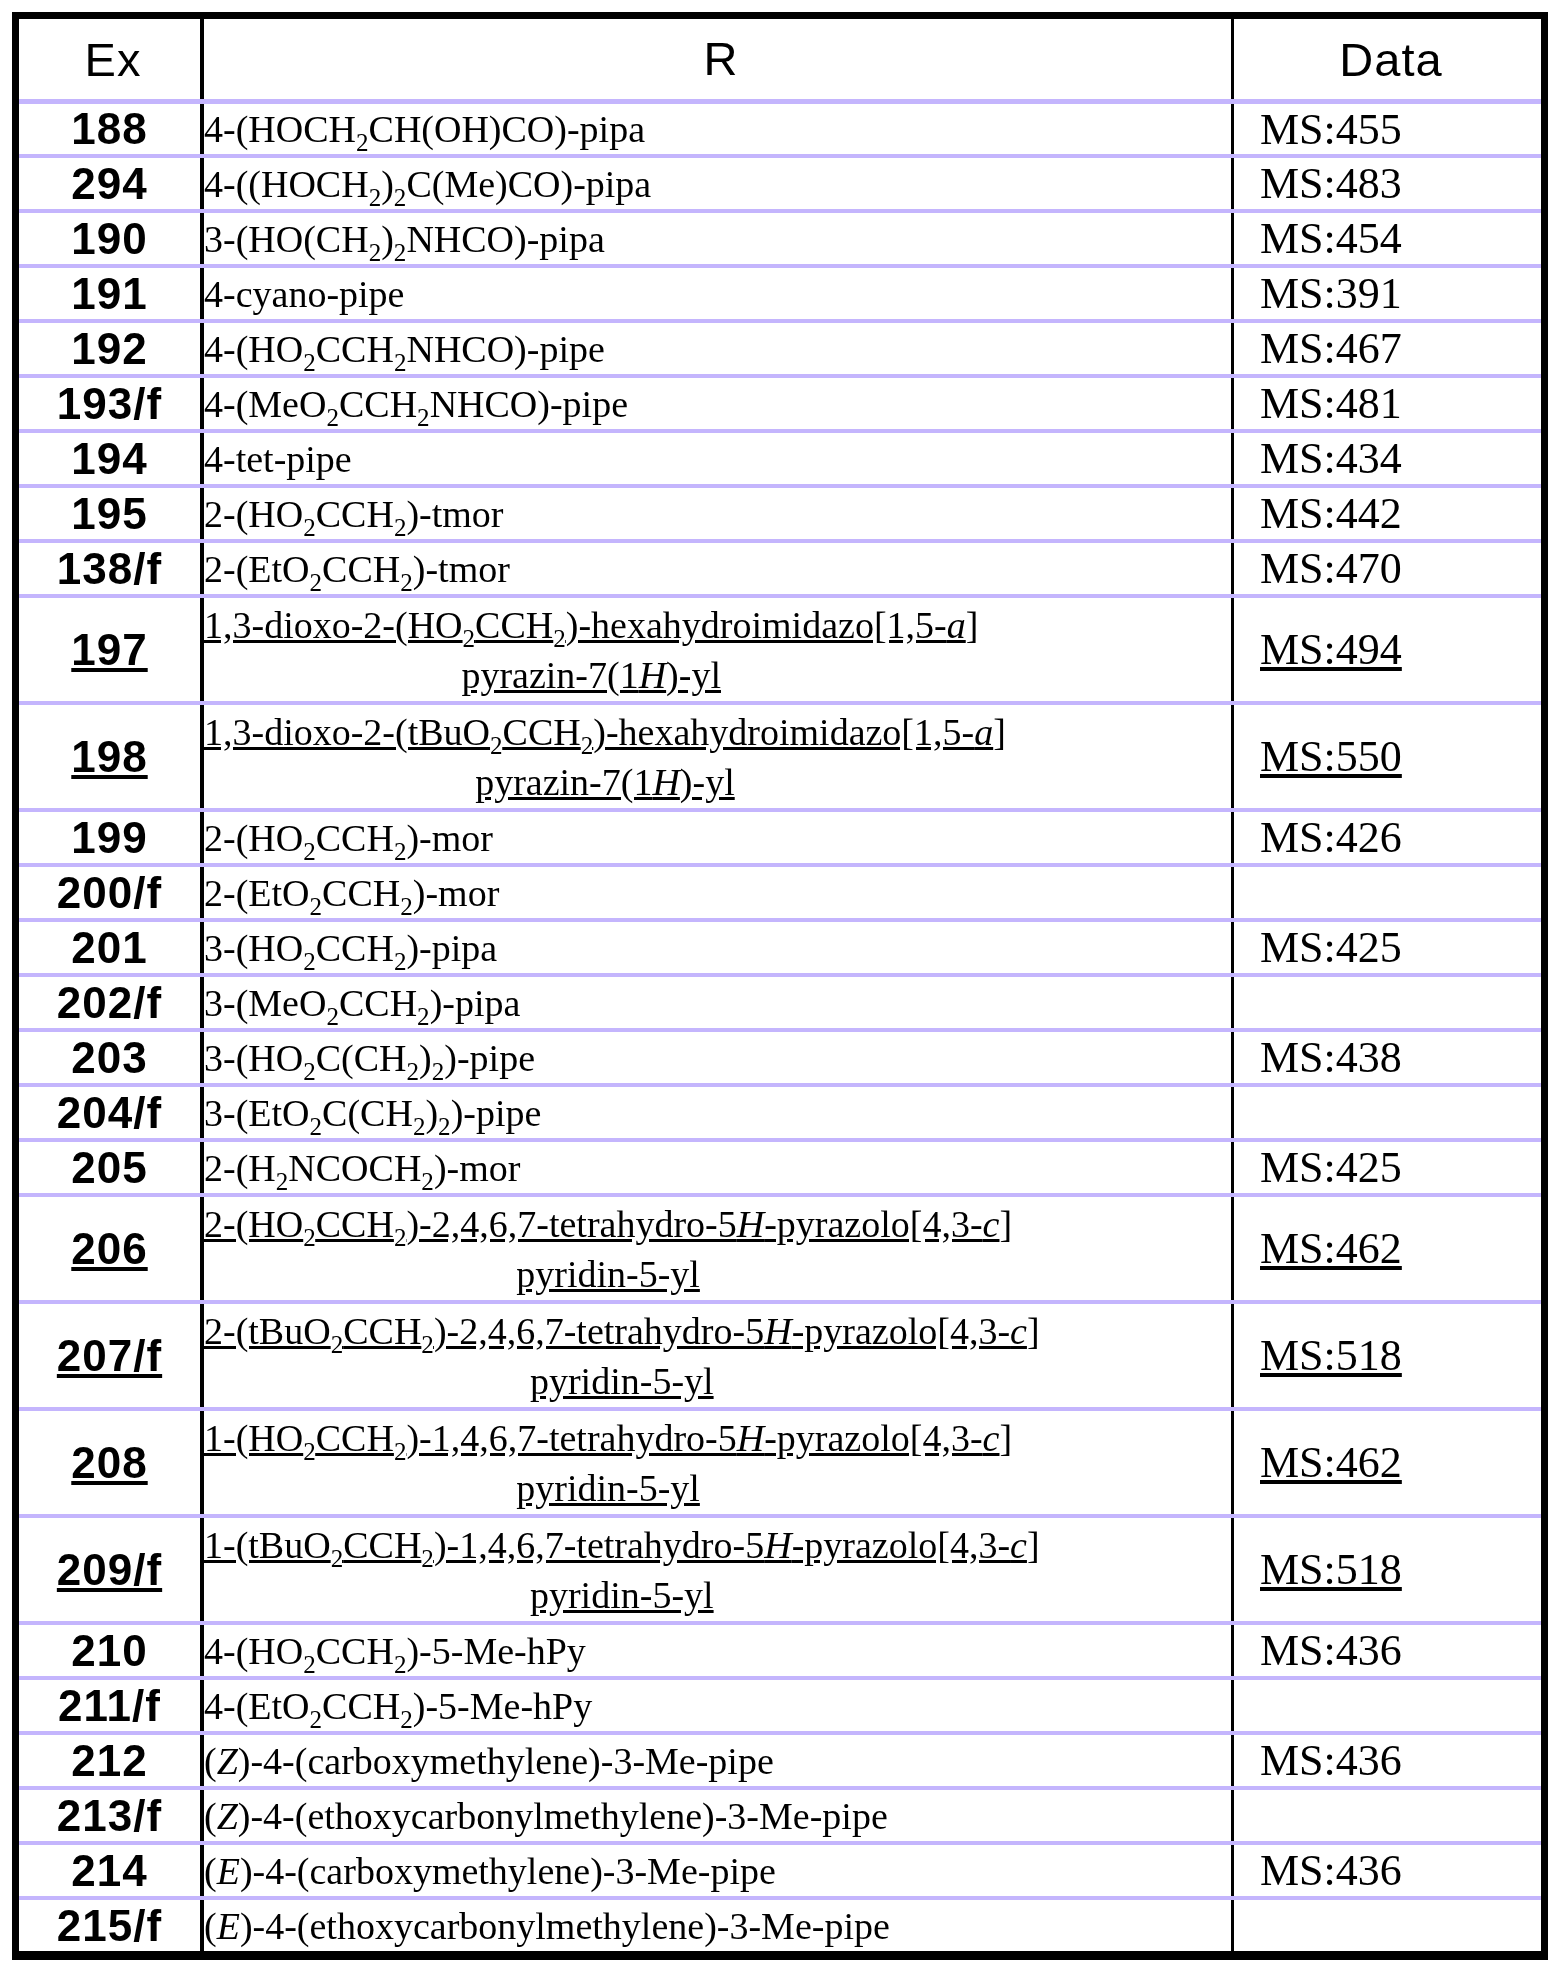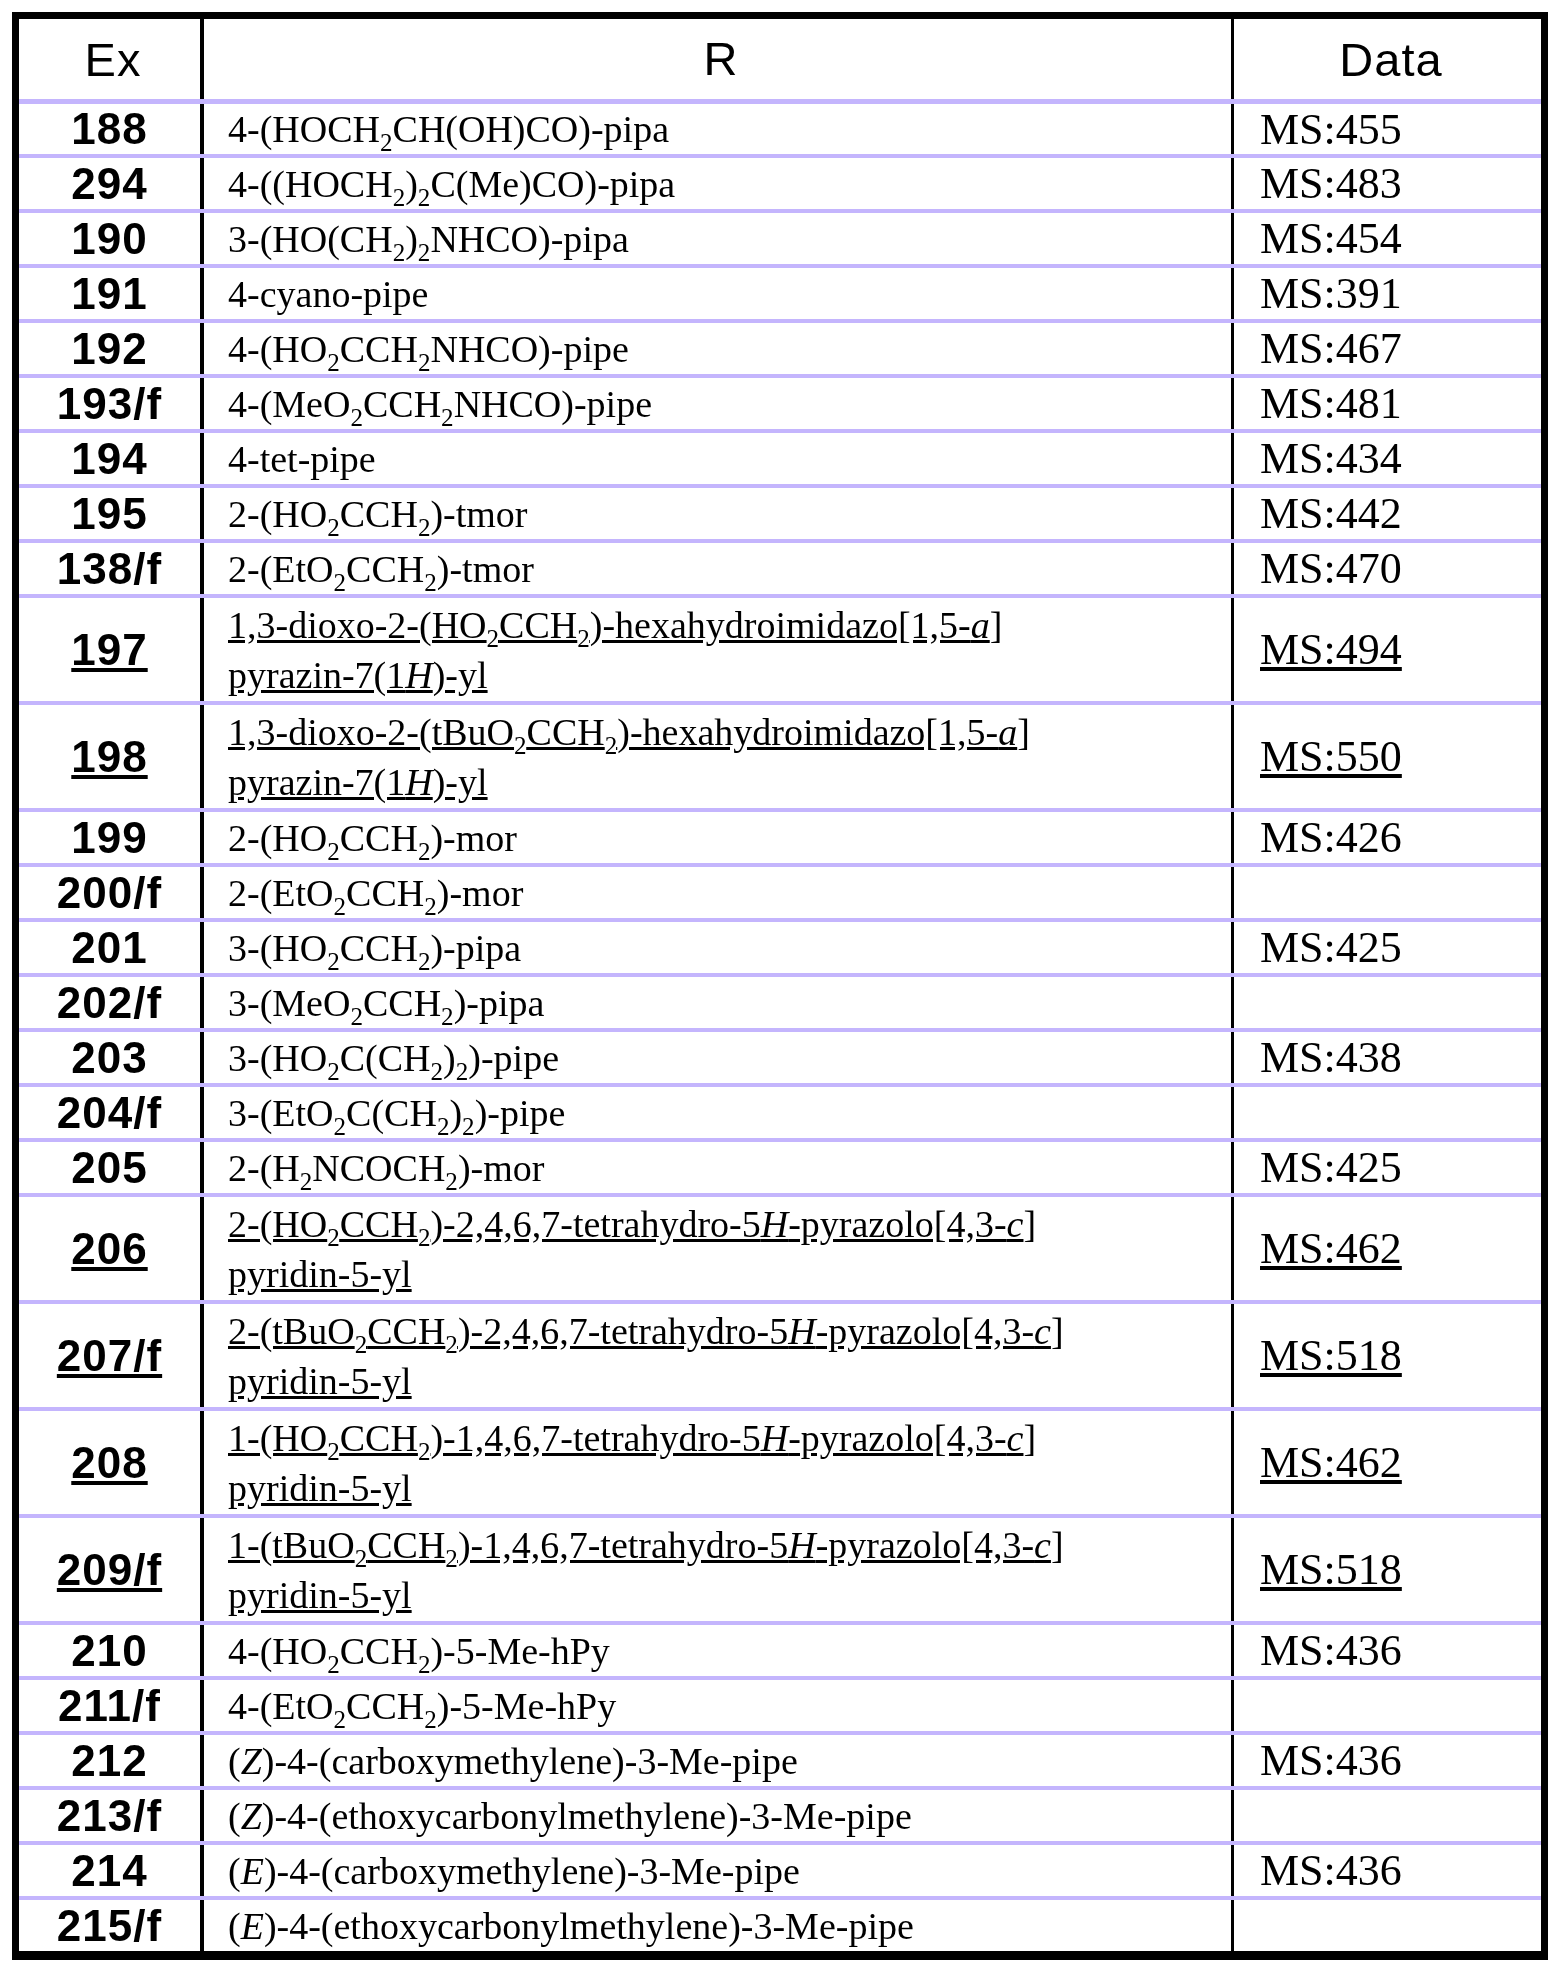--- a/index.html
+++ b/index.html
@@ -22,37 +22,36 @@
     width: 1536px;
     border: 7px solid #000;
     border-bottom-width: 9px;
     background: #fff;
   }
   .hrow, .row {
     display: grid;
     grid-template-columns: 185px 1030px 1fr;
   }
   .hrow { height: 80px; }
-  .row { height: 55px; border-top: 4px solid #c4b5fd; }
+  .row { height: 55px; border-top: 4px solid #c4b5fd; text-align: center; }
   .row.tall { height: 107px; text-decoration: underline; }
   .tbody .row:first-child { border-top-width: 5px; }
 
   .cell { overflow: hidden; }
   .cell-ex {
     border-right: 4px solid #000;
     display: flex; align-items: center; justify-content: center;
     font-family: "Liberation Sans", sans-serif;
     font-weight: 700;
     font-size: 44px;
     letter-spacing: 1px;
   }
   .cell-r {
     border-right: 3px solid #000;
     display: flex; align-items: center;
-    padding-left: 24px;
     font-size: 38px;
     line-height: 50px;
   }
   .cell-data {
     display: flex; align-items: center;
     padding-left: 26px;
     font-size: 44px;
   }
   .hrow .cell-ex, .hrow .cell-r, .hrow .cell-data {
     font-family: "Liberation Sans", sans-serif;

